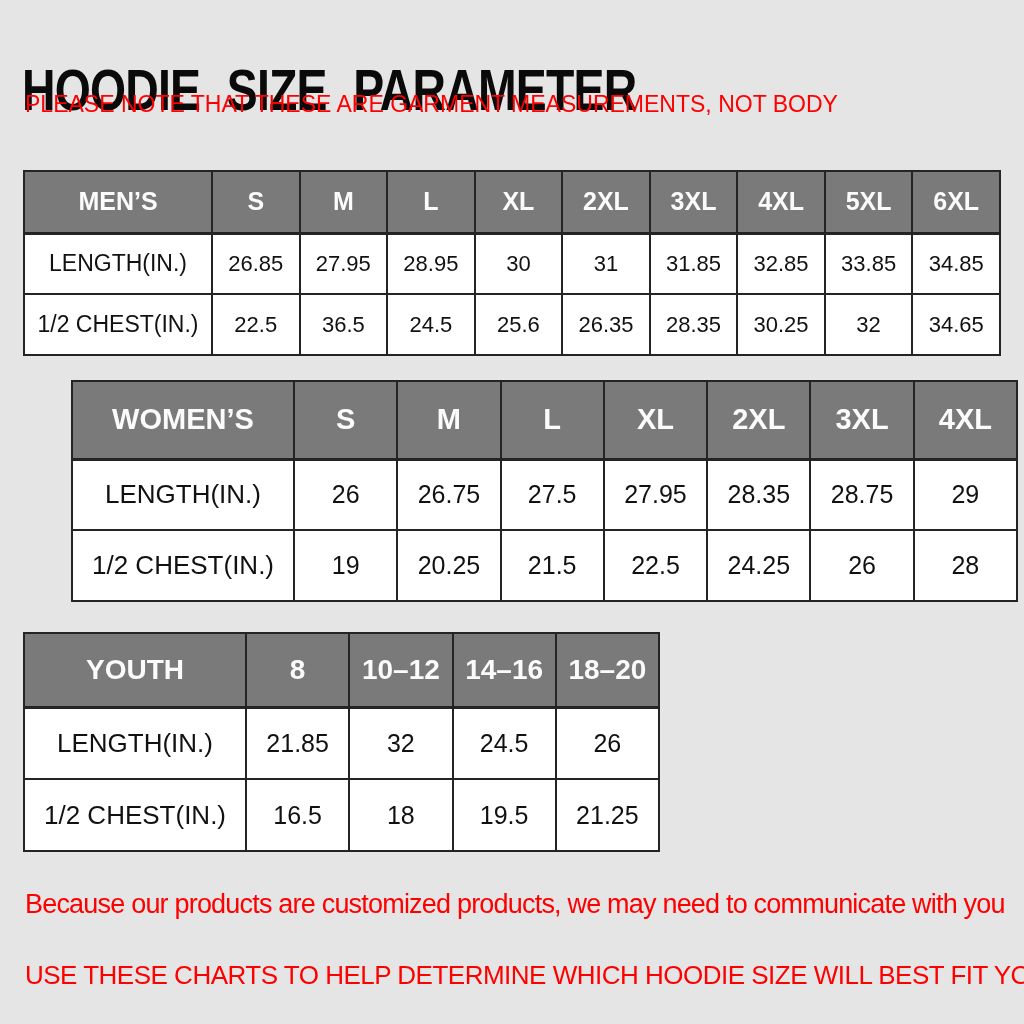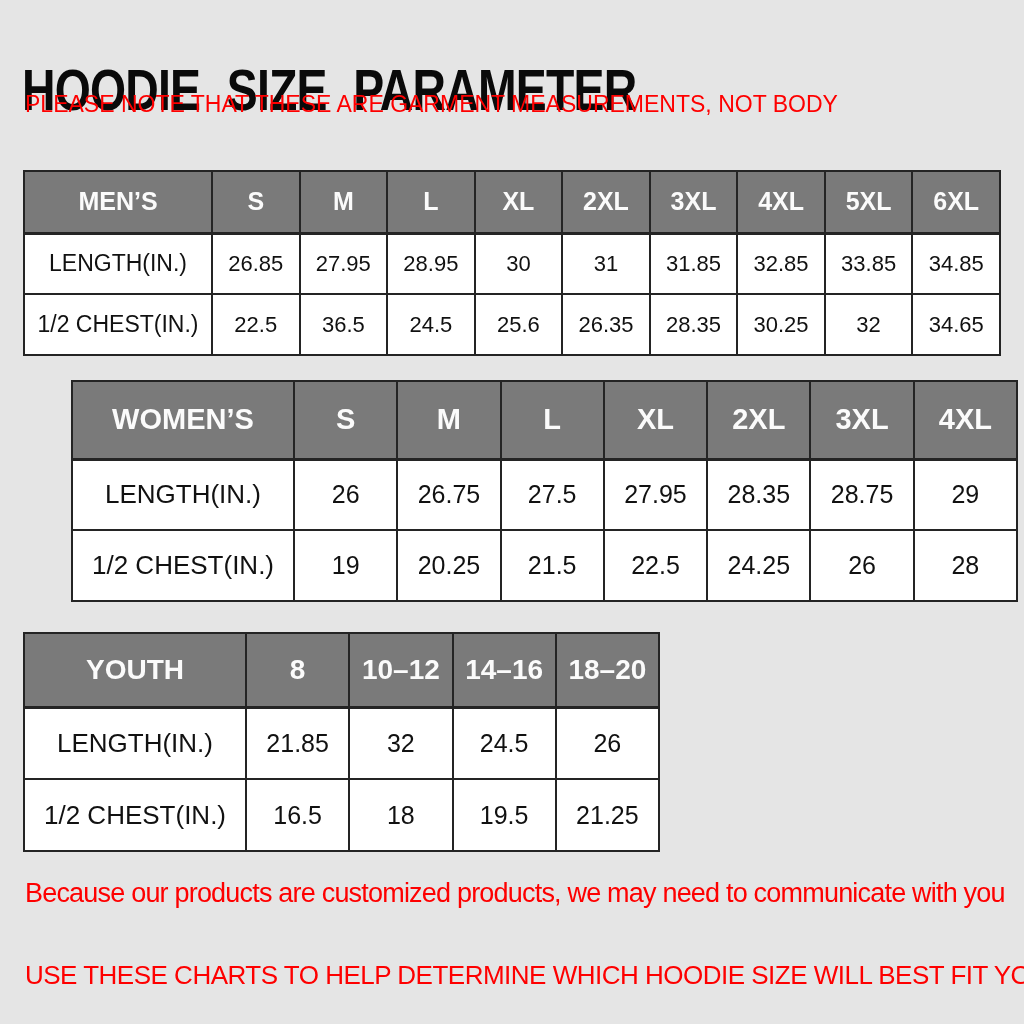--- a/index.html
+++ b/index.html
@@ -51,21 +51,21 @@
   .youth tbody tr{height:72px;}
   .youth thead th{font-size:28px;margin-left:40px;}
   .youth thead th:first-child{width:220px;}
   .youth tbody th.row-label{font-size:26px;}
   .youth td{font-size:25px;}
   
   .footer-note{
     position:absolute;left:25px;top:876px;color:#fe0000;
     font-size:27px;line-height:34px;letter-spacing:-0.8px;
   }
-  .footer-note div{white-space:nowrap;}
+  .footer-note div{white-space:nowrap;margin-top:11px;}
   .footer-cta{
     position:absolute;left:25px;top:960px;color:#fe0000;
     font-size:26px;letter-spacing:-0.5px;white-space:nowrap;
   }
 </style>
 </head>
 <body>
 
 <div class="canvas">
 

